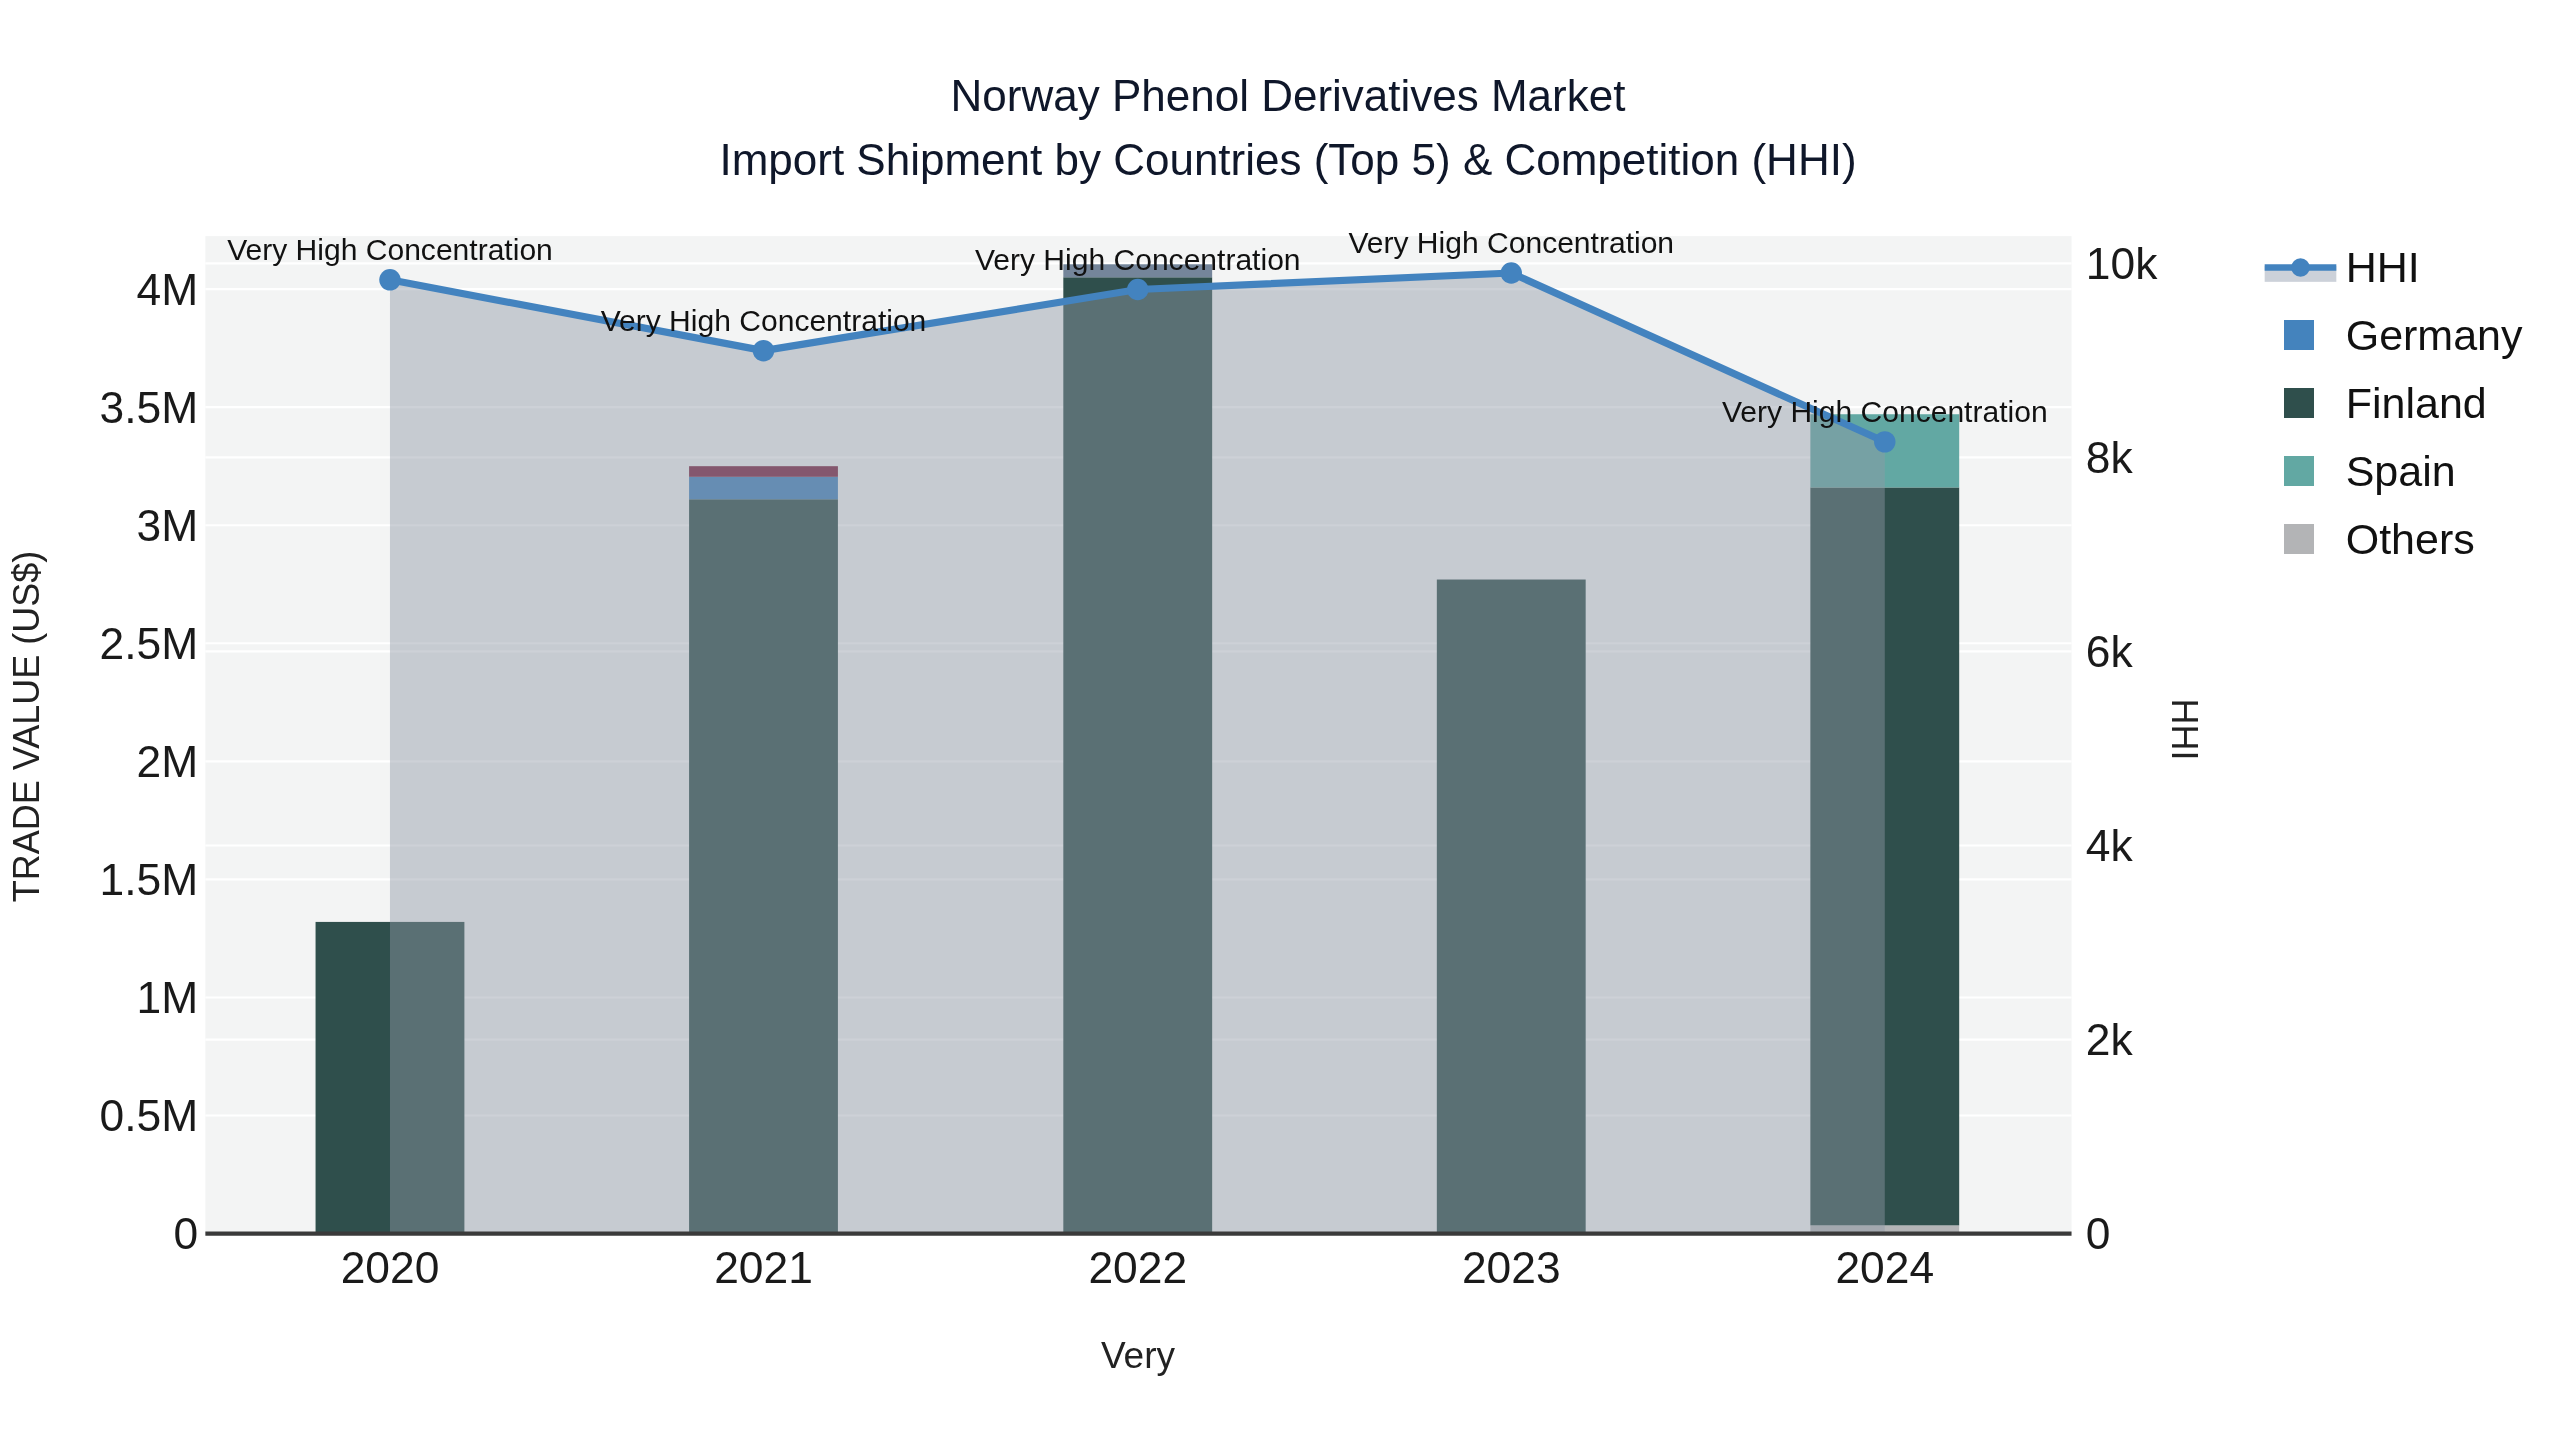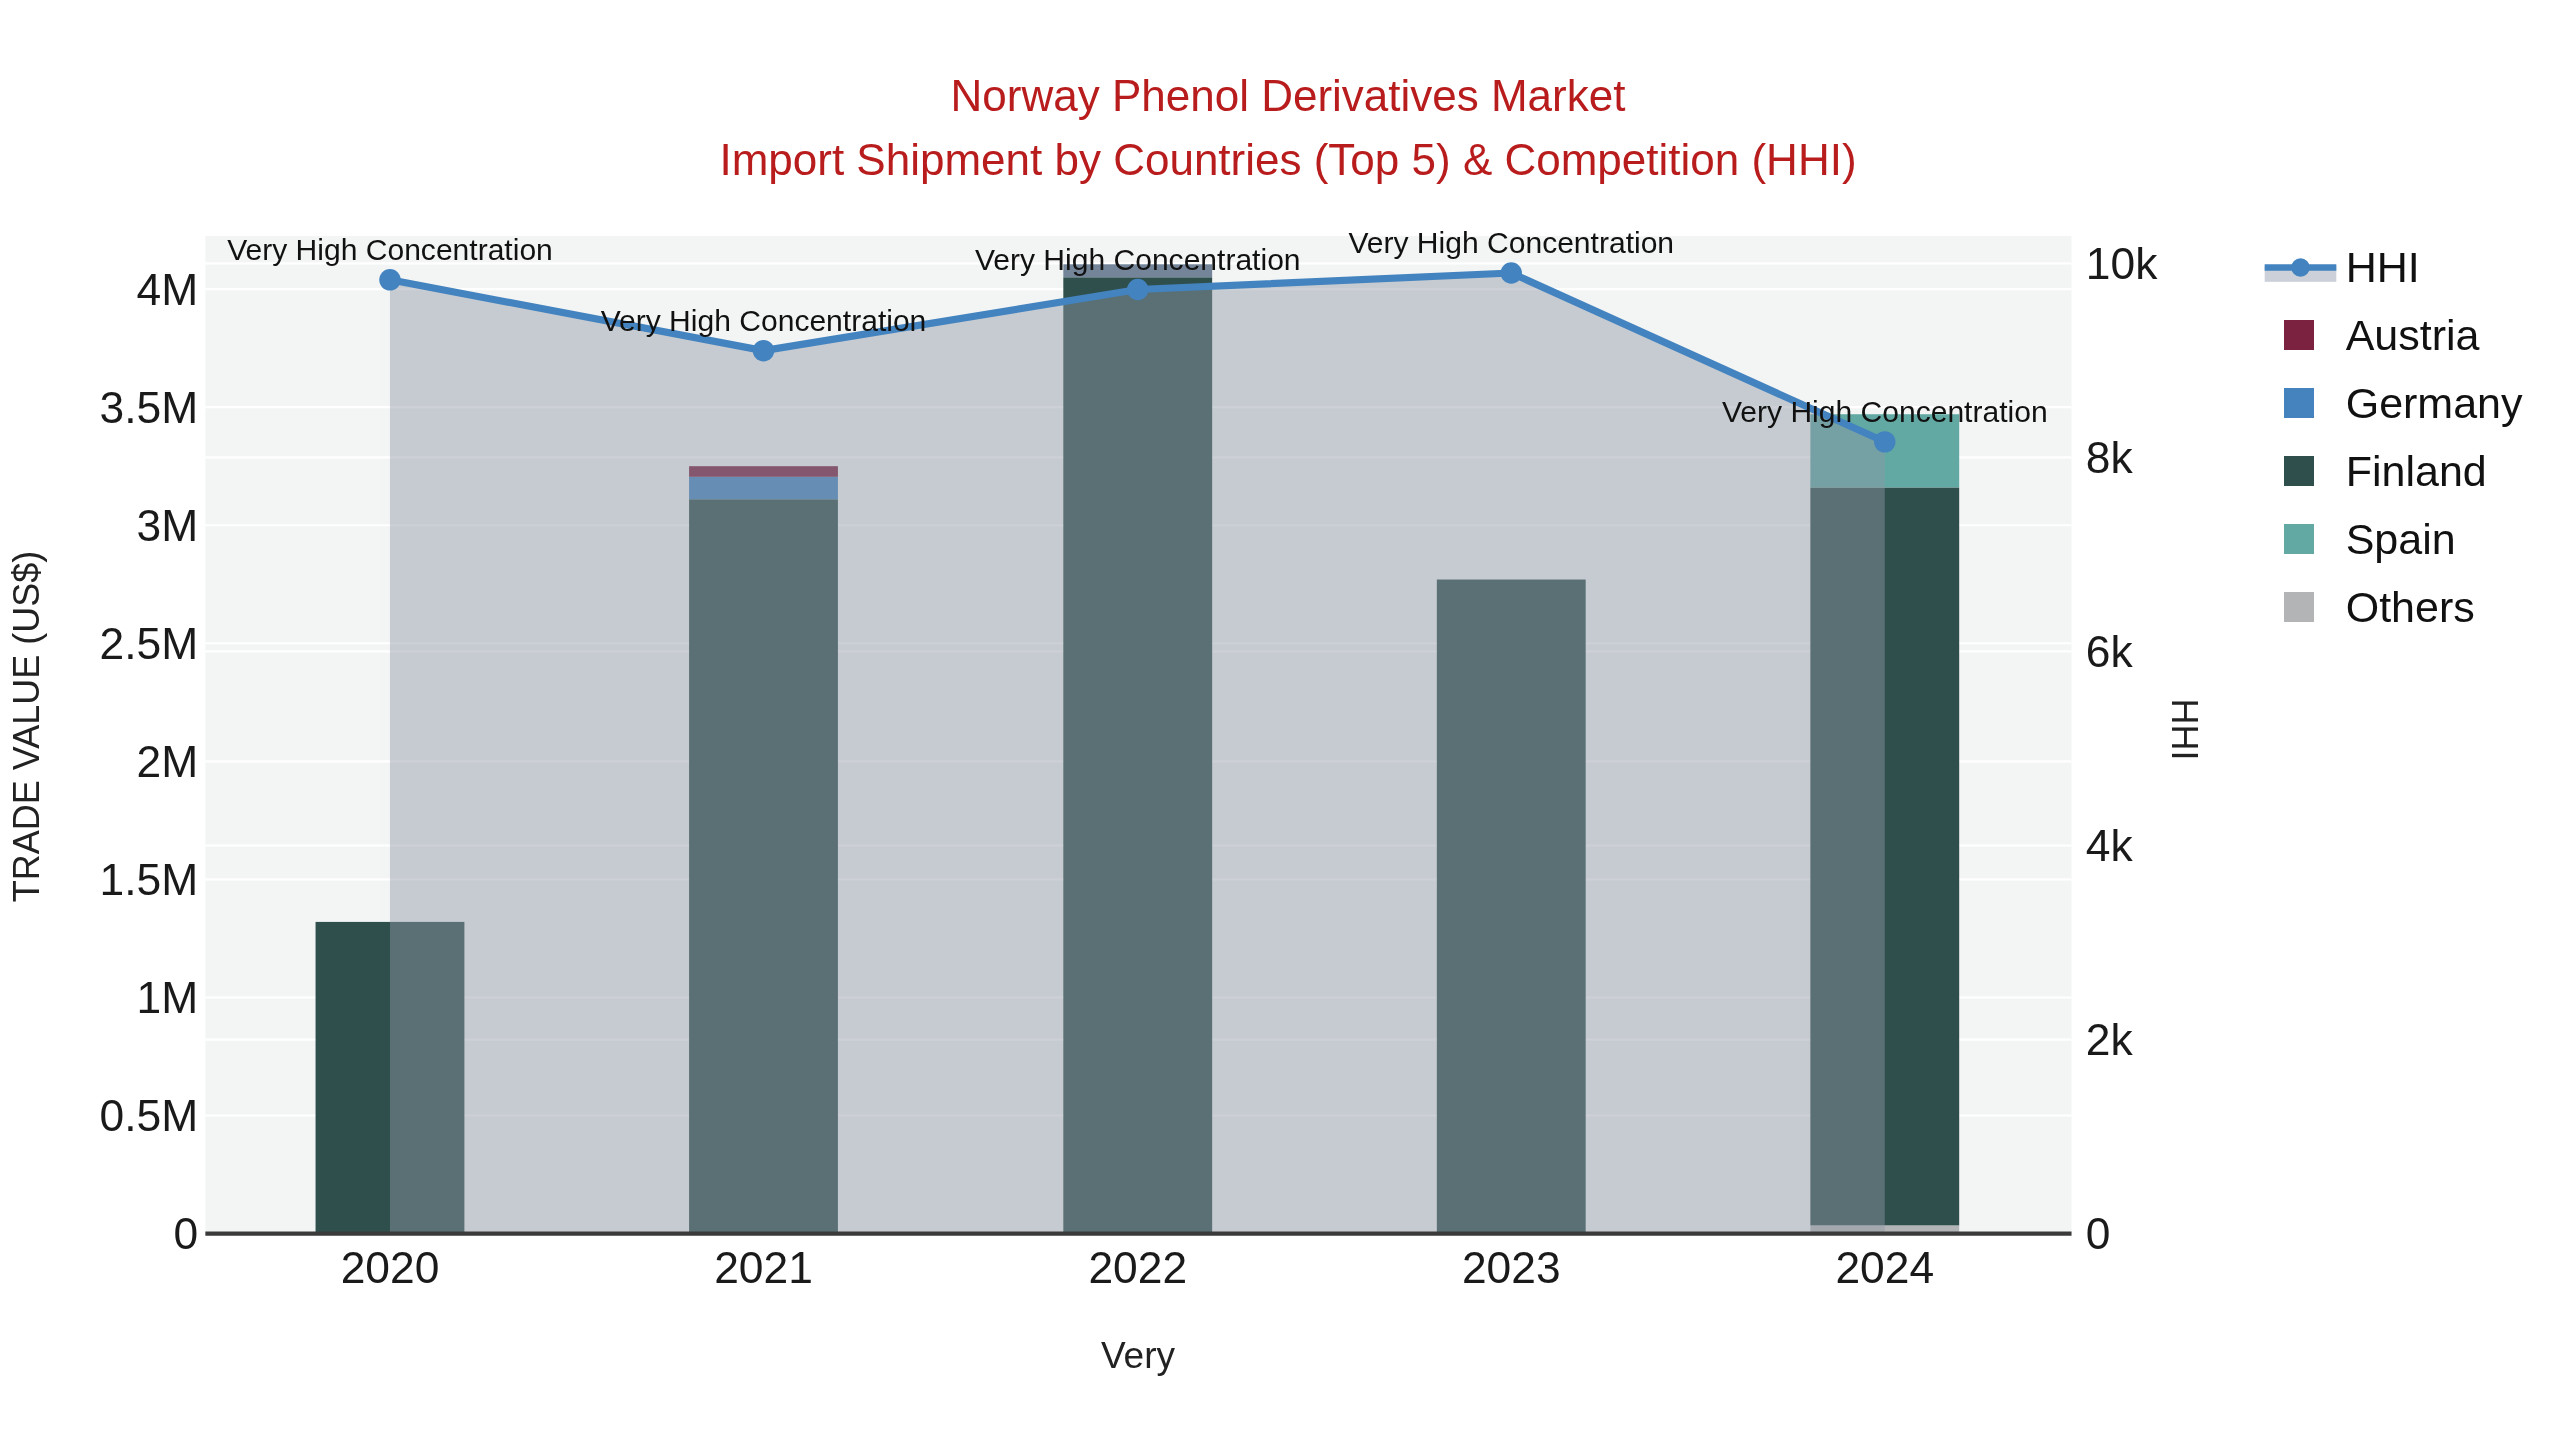--- a/index.html
+++ b/index.html
@@ -1,17 +1,17 @@
 <!DOCTYPE html>
 <html style="font-size:11.4px"><head>
 <meta charset="utf-8">
 <style>
   html,body{margin:0;padding:0;background:#ffffff;}
   body{width:2576px;height:1449px;position:relative;font-family:"Liberation Sans",sans-serif;overflow:hidden;}
-  .title-line{position:absolute;left:0;width:2576px;text-align:center;color:#b91c1c;font-size:44px;line-height:1.1;}
+  .title-line{position:absolute;left:0;width:2576px;text-align:center;color:#0f172a;font-size:44px;line-height:1.1;}
   #title1{top:72px;}
   #title2{top:136px;}
   #chart-svg{position:absolute;left:0;top:0;}
   .axis-title{position:absolute;color:#222;font-size:37px;}
   #x-axis-title{left:995px;top:1335px;width:286px;text-align:center;}
   #y-left-title{left:-295px;top:705px;width:644px;height:43px;text-align:center;transform:rotate(-90deg);font-size:36px;}
   #y-right-title{left:2112px;top:708px;width:143px;height:43px;text-align:center;transform:rotate(90deg);font-size:36px;}
   #legend{position:absolute;left:2261px;top:233px;}
   .legend-row{display:flex;align-items:center;height:68px;cursor:pointer;}
   .legend-sample{width:79px;height:43px;flex:0 0 79px;position:relative;}
@@ -92,26 +92,20 @@
     <div class="legend-row">
       <div class="legend-sample"><svg width="79" height="43" viewBox="0 0 110 60">
           <rect x="5" y="28" width="100" height="22" fill="#ccd1d9"></rect>
           <line x1="5" y1="30" x2="105" y2="30" stroke="#4383bf" stroke-width="9"></line>
           <circle cx="55" cy="30" r="13" fill="#4383bf"></circle>
         </svg></div>
       <div class="legend-label">HHI</div>
     </div>
     <div class="legend-row">
       <div class="legend-sample">
-        <div class="legend-swatch" style="background: rgb(123, 34, 64);"></div>
-      </div>
-      <div class="legend-label">Austria</div>
-    </div>
-    <div class="legend-row">
-      <div class="legend-sample">
         <div class="legend-swatch" style="background: rgb(68, 131, 189);"></div>
       </div>
       <div class="legend-label">Germany</div>
     </div>
     <div class="legend-row">
       <div class="legend-sample">
         <div class="legend-swatch" style="background: rgb(47, 79, 76);"></div>
       </div>
       <div class="legend-label">Finland</div>
     </div>

